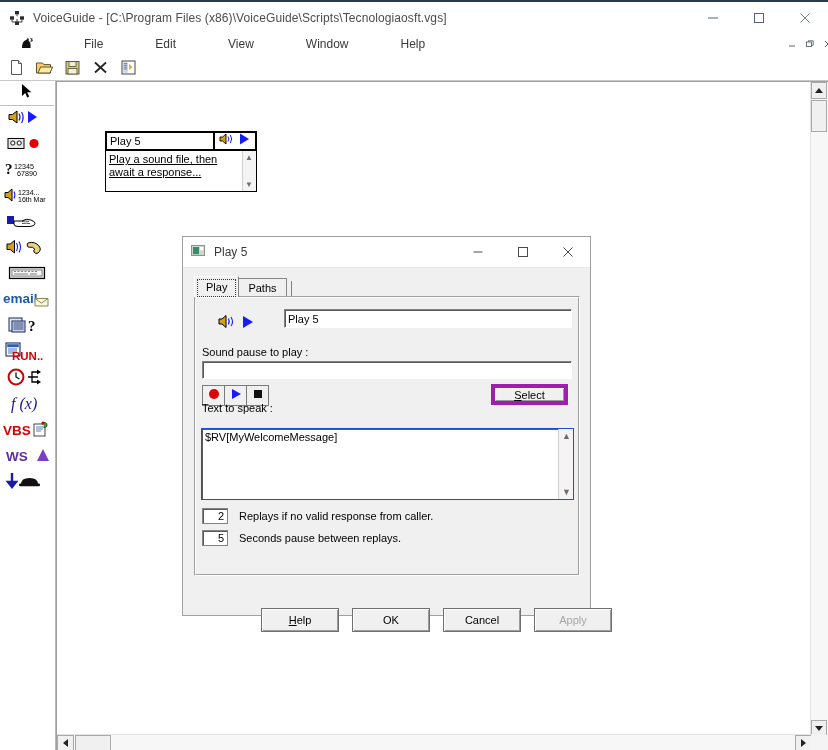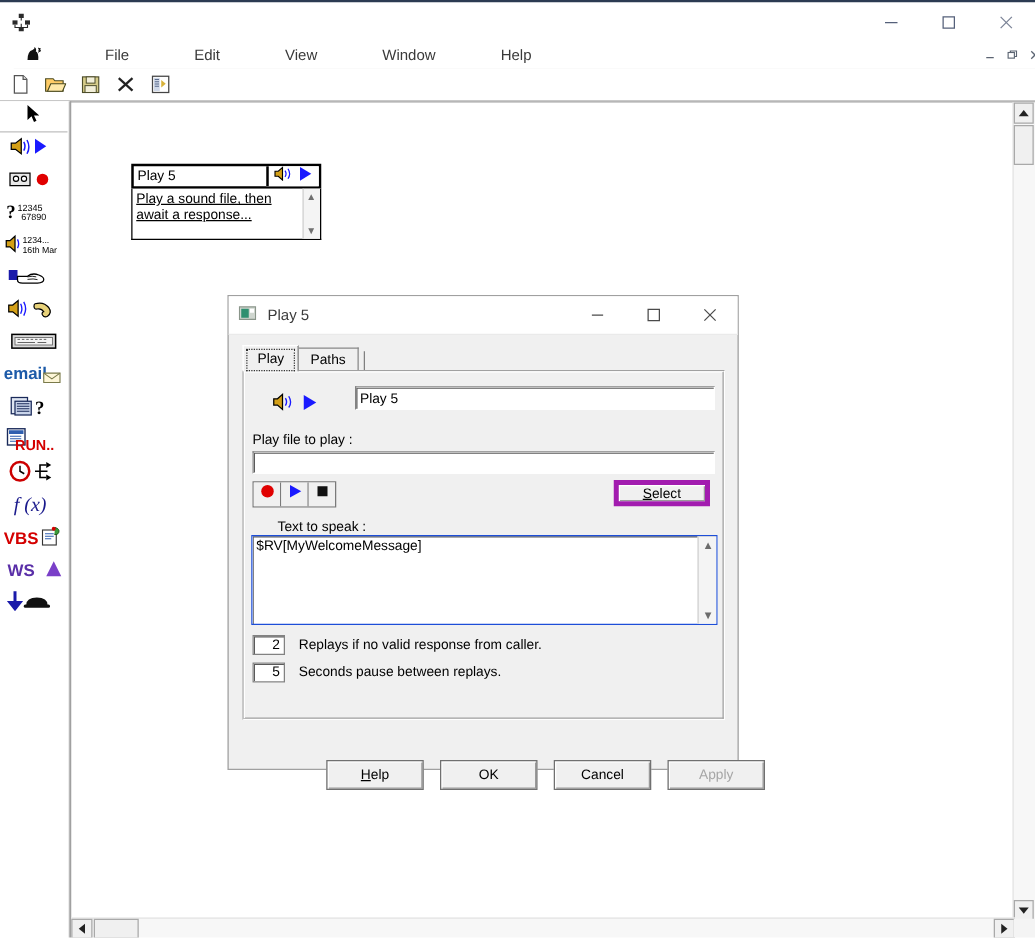--- a/index.html
+++ b/index.html
@@ -298,21 +298,21 @@
     position: absolute; right: 10px; top: 86px;
     width: 77px; height: 21px;
     background: #f0f0f0;
     border: 4px solid #a21caf;
     box-shadow: inset 1px 1px 0 #ffffff, inset -1px -1px 0 #9a9a9a;
     font-size: 11px; color: #000;
     display: flex; align-items: center; justify-content: center;
     box-sizing: border-box;
   }
 
-  .tts-lbl { position: absolute; left: 6px; top: 118px; margin-left: 20px; }
+  .tts-lbl { position: absolute; left: 6px; top: 104px; }
   .tts-area {
     position: absolute; left: 5px; top: 130px;
     width: 373px; height: 72px;
     background: #ffffff;
     border: 1px solid #1d4ed8;
     box-shadow: inset 1px 1px 0 #5a5a5a;
     box-sizing: border-box;
     display: flex;
   }
   .tts-text { flex: 1; font-size: 11px; color: #000; padding: 2px 0 0 3px; }
@@ -358,20 +358,21 @@
   <div class="titlebar">
     <span class="tb-icon">
       <svg width="16" height="16" viewBox="0 0 16 16">
         <rect x="6" y="1" width="4" height="3.4" fill="#2b2b2b"></rect>
         <rect x="1" y="6.3" width="4" height="3.4" fill="#2b2b2b"></rect>
         <rect x="11" y="6.3" width="4" height="3.4" fill="#2b2b2b"></rect>
         <rect x="6" y="11.6" width="4" height="3.4" fill="#2b2b2b"></rect>
         <path d="M8 4.4 V6.3 M3 9.7 V12 H8 M13 9.7 V12 H8 M8 11.6 V9" stroke="#2b2b2b" stroke-width="0.9" fill="none"></path>
       </svg>
     </span>
+    <span class="tb-title">VoiceGuide - [C:\Program Files (x86)\VoiceGuide\Scripts\Tecnologiaosft.vgs]</span>
     <div class="win-controls">
       <div class="win-btn">
         <svg width="12" height="12" viewBox="0 0 12 12">
             <line x1="1" y1="6" x2="11" y2="6" stroke="#55607a" stroke-width="1"></line>
           </svg>
       </div>
       <div class="win-btn">
         <svg width="12" height="12" viewBox="0 0 12 12">
             <rect x="1.5" y="1.5" width="9" height="9" fill="none" stroke="#55607a" stroke-width="1"></rect>
           </svg>
@@ -710,21 +711,21 @@
                   <span>
                     <svg width="14" height="16" viewBox="0 0 14 16">
                         <path d="M2 2 L12 8 L2 14 Z" fill="#1a1aff"></path>
                       </svg>
                   </span>
                 </span>
               </div>
 
               <div class="txtfield name-input">Play 5</div>
 
-              <div class="lbl sound-lbl">Play file to play :</div>
+              <div class="lbl sound-lbl">Sound pause to play :</div>
               <div class="txtfield sound-input"></div>
 
               <div class="rps-group">
                 <div class="rps-btn">
                   <span>
                     <svg width="14" height="14" viewBox="0 0 14 14">
                         <circle cx="7" cy="7" r="5" fill="#e00000"></circle>
                       </svg>
                   </span>
                 </div>

